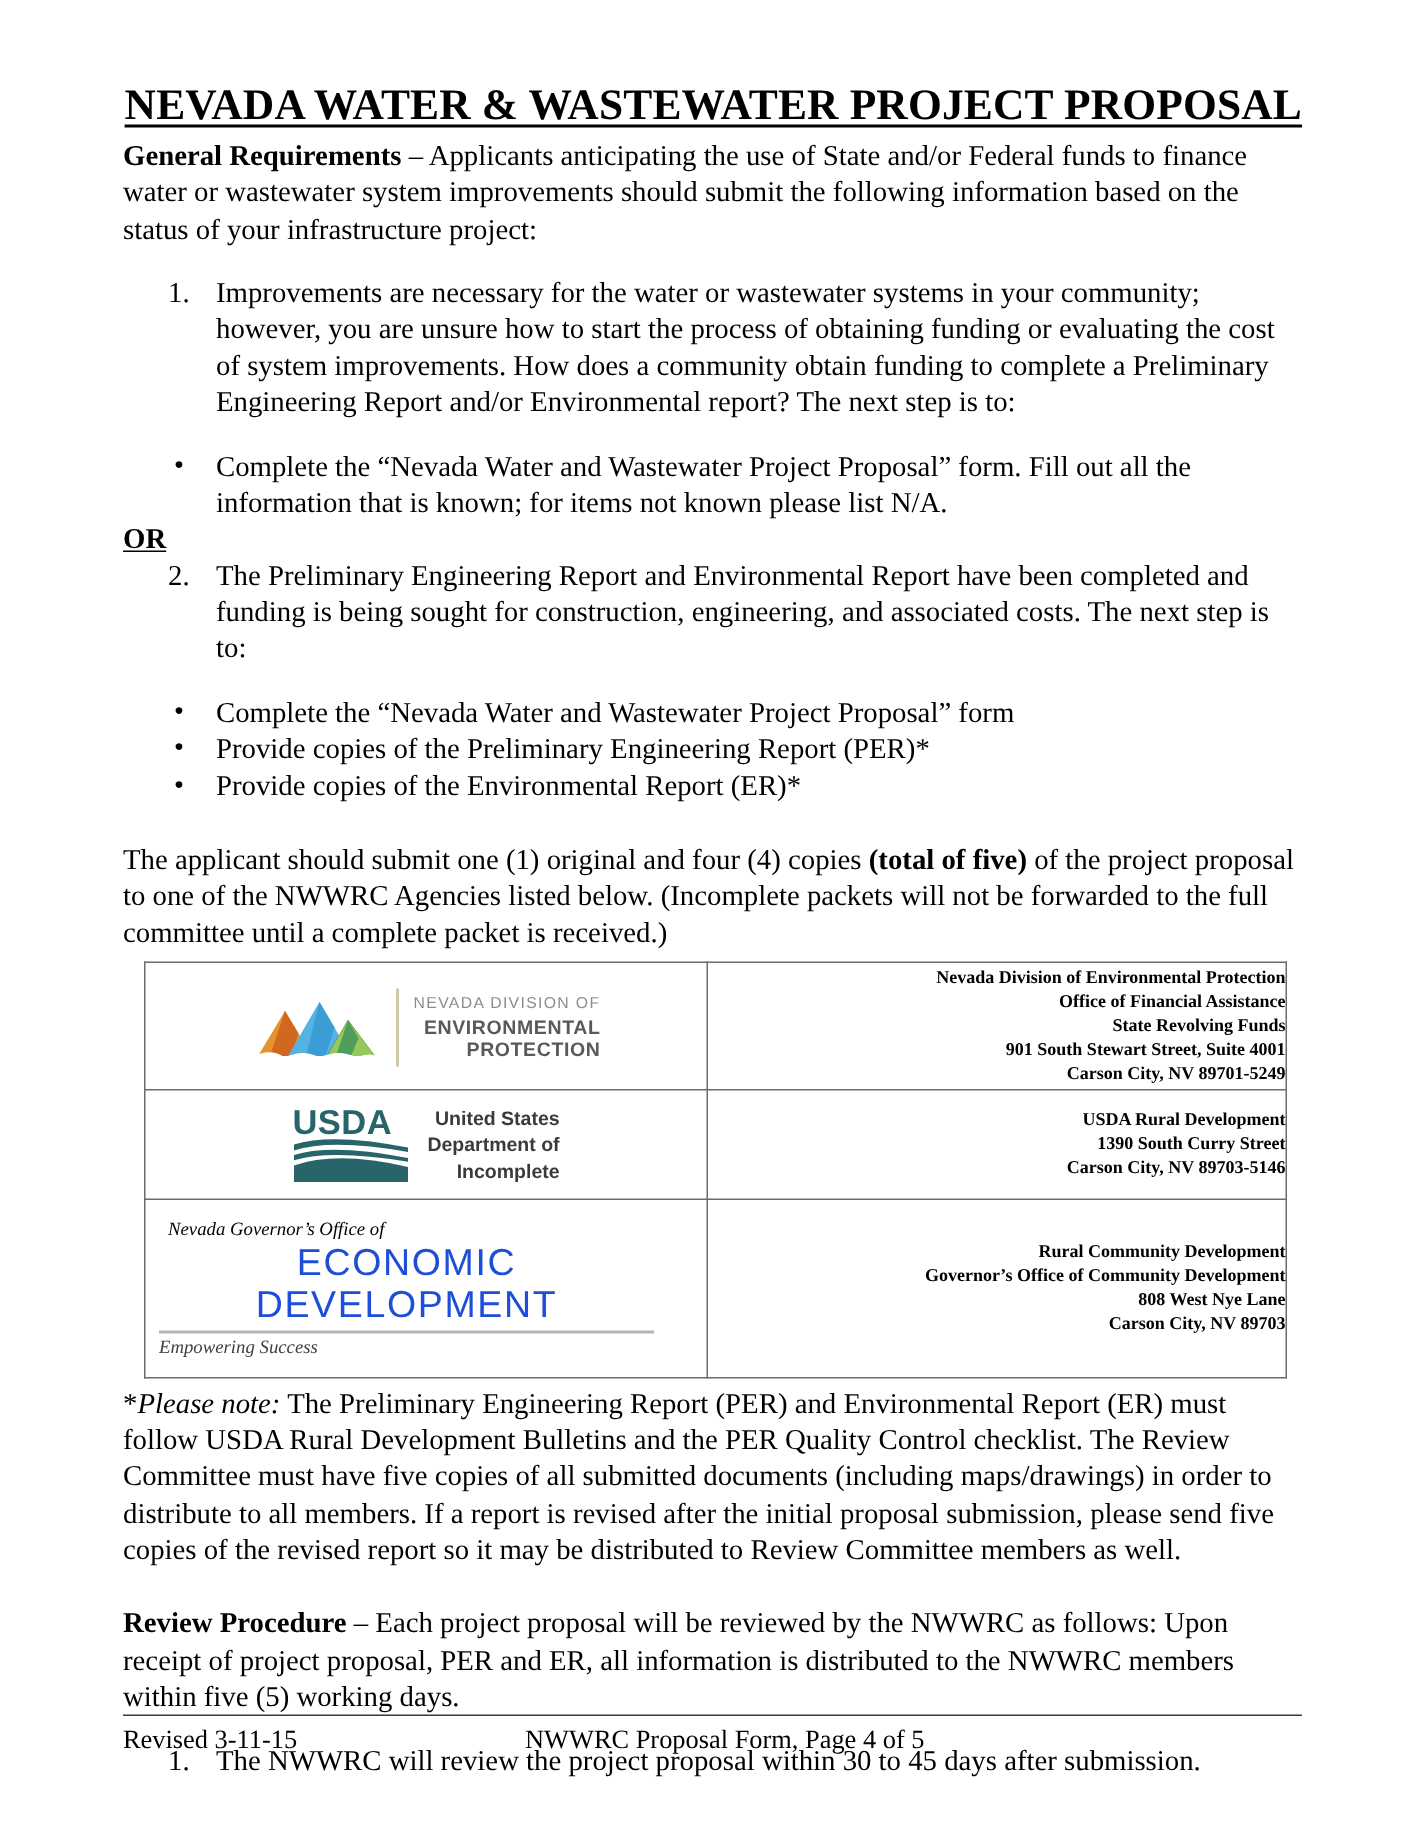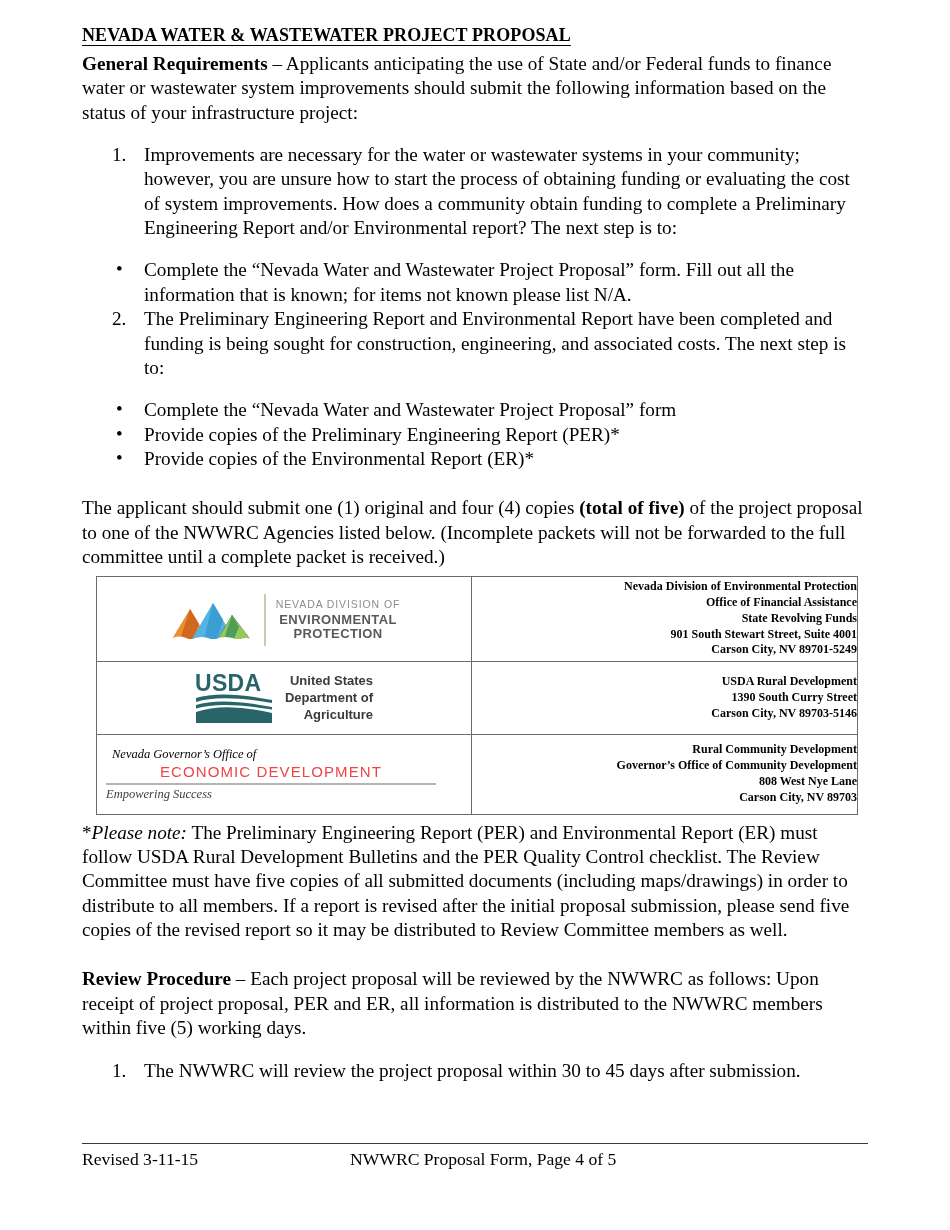--- a/index.html
+++ b/index.html
@@ -24,28 +24,28 @@
   }
   .content {
     position: absolute;
     left: 82px;
     top: 0;
     width: 786px;
   }
 
   
   .doc-title {
-    text-align: left;
-    font-size: 18px;
+    text-align: right;
+    font-size: 29px;
     font-weight: bold;
     letter-spacing: 0.1px;
     text-decoration: underline;
     text-underline-offset: 4px;
     margin: 0;
-    padding-top: 26px;
+    padding-top: 55px;
     line-height: 1.1;
   }
 
   .instructions-head {
     text-align: center;
     font-size: 20px;
     font-weight: bold;
     margin: 0;
     padding-top: 24px;
     line-height: 1.15;
@@ -140,21 +140,21 @@
     justify-content: center;
     gap: 10px;
     padding: 16px 0 14px 0;
   }
   .ndep-divider {
     width: 2px;
     height: 52px;
     background: #cfc9a8;
   }
   .ndep-text {
-    text-align: center;
+    text-align: right;
     font-family: "Liberation Sans", "DejaVu Sans", sans-serif;
   }
   .ndep-kicker {
     font-size: 10.5px;
     letter-spacing: 0.9px;
     color: #8c8c8c;
     margin-bottom: 3px;
   }
   .ndep-main {
     font-size: 13px;
@@ -192,23 +192,23 @@
     font-family: "Liberation Serif", "DejaVu Serif", serif;
     font-style: italic;
     font-size: 12.5px;
     color: #000000;
     text-align: left;
     margin-left: 6px;
     margin-bottom: 2px;
   }
   .goed-main {
     font-family: "Liberation Sans", "DejaVu Sans", sans-serif;
-    font-size: 15px;
+    font-size: 25px;
     letter-spacing: 1.1px;
-    color: #ef4444;
+    color: #1d4ed8;
     text-align: center;
     line-height: 1.1;
   }
   .goed-rule {
     height: 1.5px;
     background: #b5b5b5;
     margin: 3px 0 2px 0;
   }
   .goed-tag {
     font-family: "Liberation Serif", "DejaVu Serif", serif;
@@ -269,20 +269,21 @@
     </ol>
 
     <div class="gap-md"></div>
 
     <ul class="bul-list">
       <li class="bul-item">
         <span class="bullet">•</span><span>Complete the “Nevada Water and Wastewater Project Proposal” form.  Fill out all the information that is known; for items not known please list N/A.</span>
       </li>
     </ul>
 
+    <p class="body"><span class="und-bold">OR</span></p>
 
     <ol class="num-list">
       <li class="num-item">
         <span class="marker">2.</span><span>The Preliminary Engineering Report and Environmental Report have been completed and funding is being sought for construction, engineering, and associated costs.  The next step is to:</span>
       </li>
     </ol>
 
     <div class="gap-md"></div>
 
     <ul class="bul-list">
@@ -339,21 +340,21 @@
           <div class="usda-logo">
             <svg width="78" height="52" viewBox="0 0 78 52">
               <text x="0" y="19" font-family="Liberation Sans, sans-serif" font-size="23" font-weight="bold" fill="#28656a" letter-spacing="0.3">USDA</text>
               <path d="M1 26 Q26 18 77 28 L77 31 Q26 22 1 30 Z" fill="#28656a"></path>
               <path d="M1 33 Q26 25 77 35 L77 37.5 Q26 29 1 36.5 Z" fill="#28656a"></path>
               <path d="M1 40 Q30 30 77 41 L77 51 L1 51 Z" fill="#28656a"></path>
             </svg>
             <div class="usda-text">
               <div>United States</div>
               <div>Department of</div>
-              <div>Agriculture</div>
+              <div>Incomplete</div>
             </div>
           </div>
         </td>
         <td class="addr-cell">
           <div class="addr-line">USDA Rural Development</div>
           <div class="addr-line">1390 South Curry Street</div>
           <div class="addr-line">Carson City, NV  89703-5146</div>
         </td>
       </tr>
       <tr>

